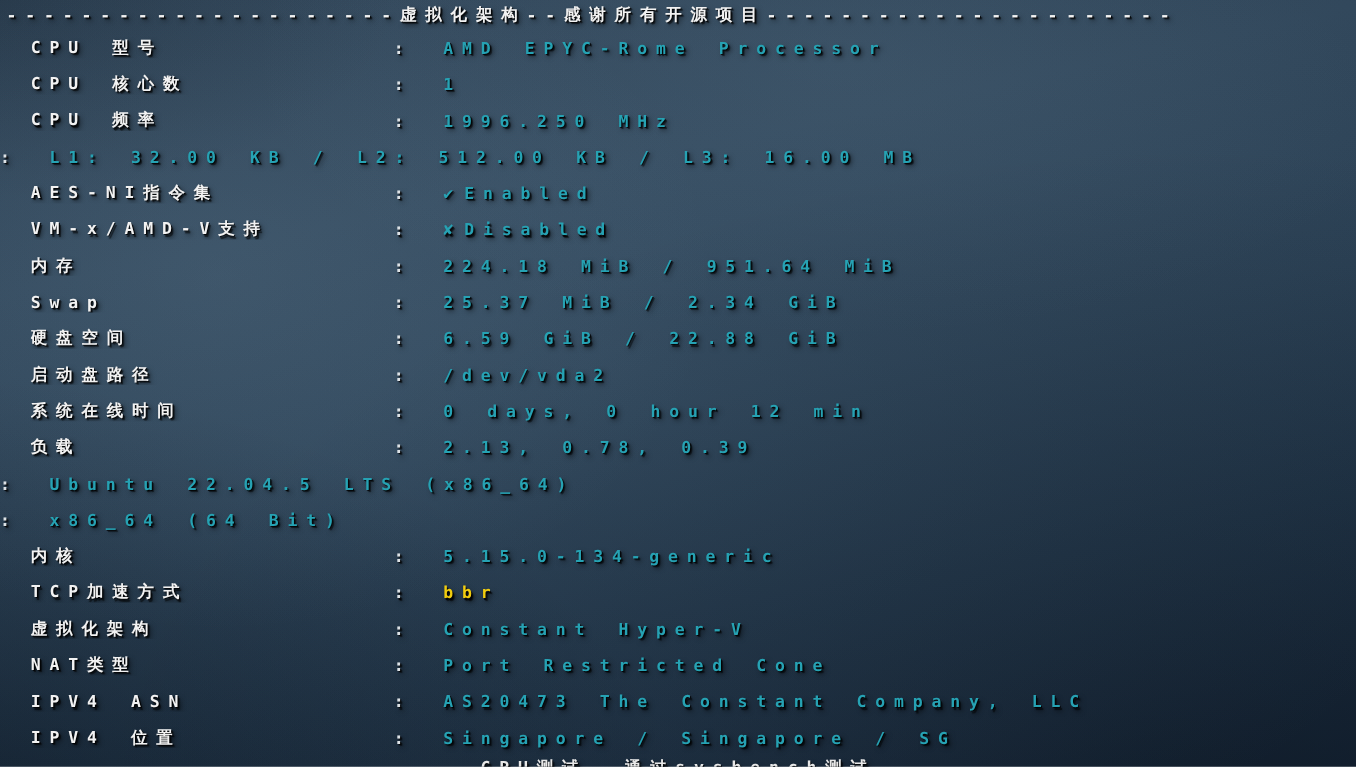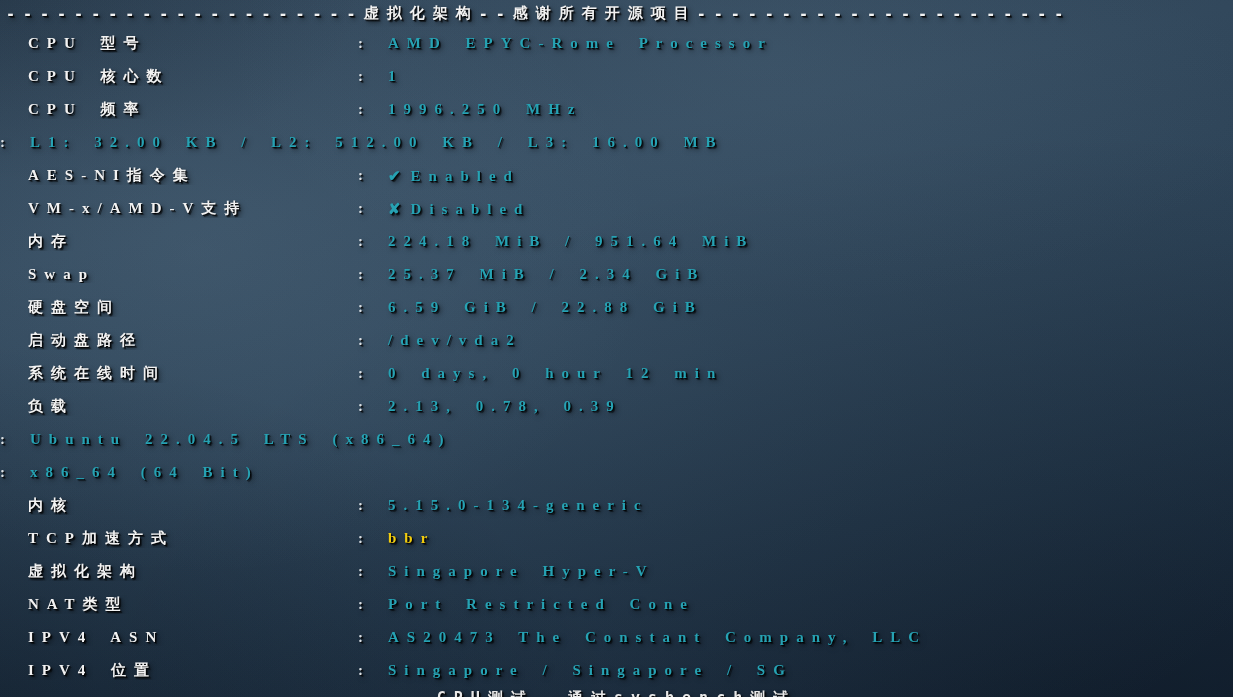--- a/index.html
+++ b/index.html
@@ -33,37 +33,37 @@
   }
   .header-line {
     position: absolute; top: 0; left: 0; right: 0;
     height: 27px;
     display: flex; align-items: center;
     white-space: nowrap; overflow: hidden;
     padding-left: 6px;
   }
   .header-line span { flex: 0 0 auto; }
   .rows {
-    position: absolute; top: 27px; left: 0; right: 0; font-family: Liberation Serif, serif;
+    position: absolute; top: 27px; left: 0; right: 0;
   }
   .row {
     height: 33px;
     display: flex; align-items: center;
     white-space: nowrap; overflow: hidden;
   }
   .lbl {
     flex: 0 0 330px;
     margin-left: 28px;
     overflow: hidden;
   }
   .colon {
     flex: 0 0 30px;
     color: #dde2e6;
   }
-  .val { color: #26a2b3; }
+  .val { color: #26a2b3; margin-left: 15px; }
   .val .status-icon { margin-right: 2px; }
   .yellow { color: #f2cd0e; text-align: center; }
   .partial-footer {
     position: absolute; top: 689px; left: 0; right: 0;
     height: 20px;
     text-align: center;
     white-space: nowrap; overflow: hidden;
     color: #e8e8e8;
   }
 </style>
@@ -171,21 +171,21 @@
 
     <div class="row">
       <span class="lbl shadowed">TCP加速方式</span>
       <span class="colon shadowed">:</span>
       <span class="val yellow shadowed">bbr</span>
     </div>
 
     <div class="row">
       <span class="lbl shadowed">虚拟化架构</span>
       <span class="colon shadowed">:</span>
-      <span class="val shadowed">Singapore Hyper-V</span>
+      <span class="val shadowed">Constant Hyper-V</span>
     </div>
 
     <div class="row">
       <span class="lbl shadowed">NAT类型</span>
       <span class="colon shadowed">:</span>
       <span class="val shadowed">Port Restricted Cone</span>
     </div>
 
     <div class="row">
       <span class="lbl shadowed">IPV4 ASN</span>

